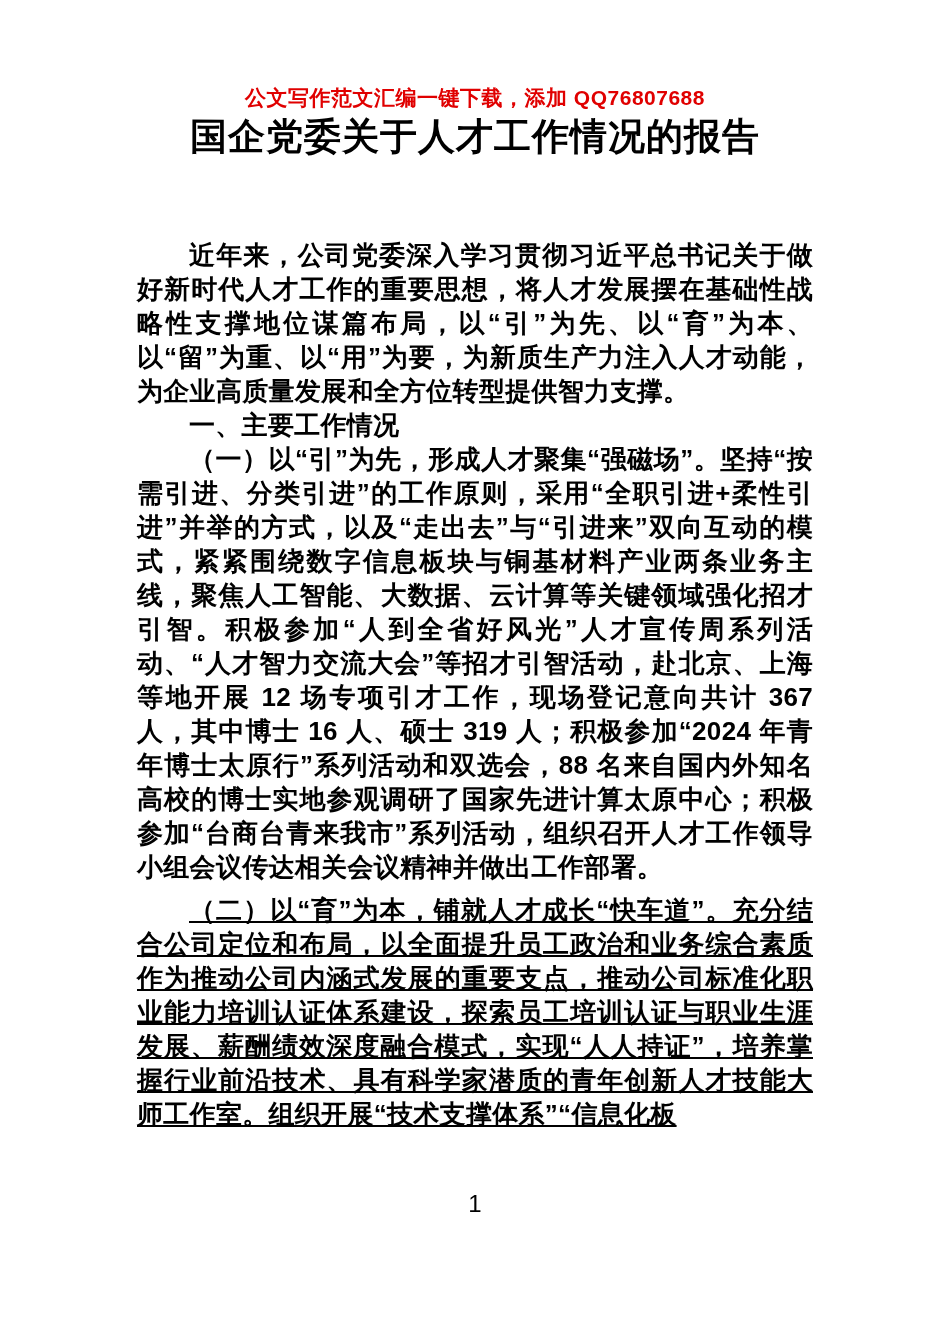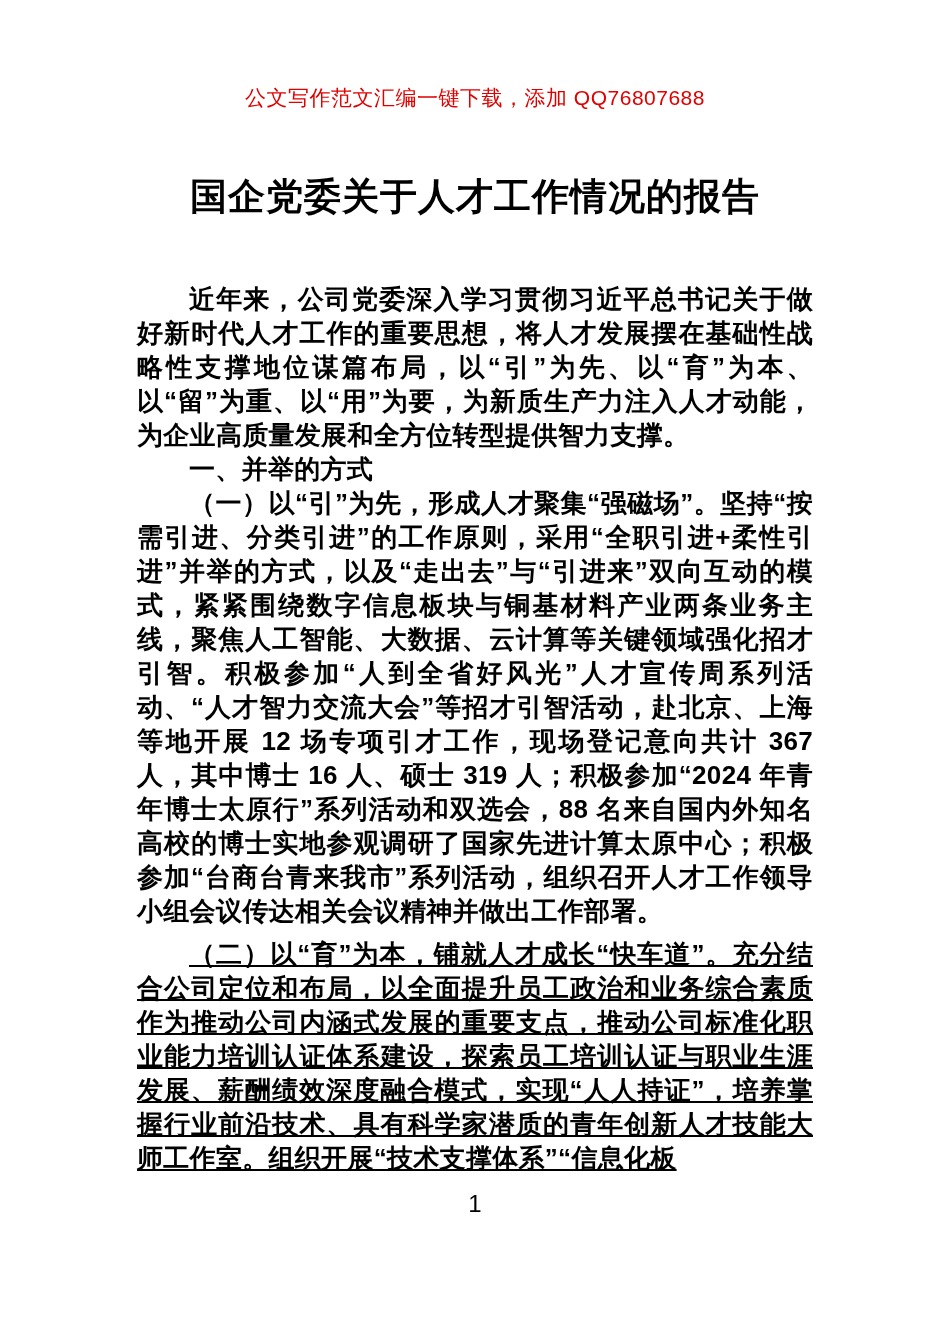--- a/index.html
+++ b/index.html
@@ -13,37 +13,36 @@
     margin: 0 auto;
     background: var(--color-background, #ffffff);
     color: var(--color-text, #000000);
     overflow: hidden;
   }
 
   .notice {
     padding-top: 84px;
     text-align: center;
     font-size: 21px;
-    font-weight: 400;
+    font-weight: 700;
     letter-spacing: 0.5px;
     color: var(--color-notice, #e00000);
   }
 
   .doc-title {
-    margin-top: 60px;
     text-align: center;
     font-size: 37px;
     font-weight: 700;
     letter-spacing: 1px;
     color: var(--color-text, #000000);
   }
 
   .doc-body {
     width: 676px;
-    margin: 60px auto 0 auto;
+    margin: 76px auto 0 auto;
     font-size: 26px;
     font-weight: 600;
     line-height: 34px;
     text-align: justify;
     text-justify: inter-ideograph;
     letter-spacing: 0.3px;
     word-break: break-all;
   }
 
   .doc-body p {
@@ -69,20 +68,20 @@
 <body>
 
 <div class="page">
 
   <div class="notice">公文写作范文汇编一键下载，添加 QQ76807688</div>
 
   <h1 class="doc-title">国企党委关于人才工作情况的报告</h1>
 
   <div class="doc-body">
     <p>近年来，公司党委深入学习贯彻习近平总书记关于做好新时代人才工作的重要思想，将人才发展摆在基础性战略性支撑地位谋篇布局，以“引”为先、以“育”为本、以“留”为重、以“用”为要，为新质生产力注入人才动能，为企业高质量发展和全方位转型提供智力支撑。</p>
-    <p>一、并举的方式</p>
+    <p>一、主要工作情况</p>
     <p>（一）以“引”为先，形成人才聚集“强磁场”。坚持“按需引进、分类引进”的工作原则，采用“全职引进+柔性引进”并举的方式，以及“走出去”与“引进来”双向互动的模式，紧紧围绕数字信息板块与铜基材料产业两条业务主线，聚焦人工智能、大数据、云计算等关键领域强化招才引智。积极参加“人到全省好风光”人才宣传周系列活动、“人才智力交流大会”等招才引智活动，赴北京、上海等地开展 12 场专项引才工作，现场登记意向共计 367 人，其中博士 16 人、硕士 319 人；积极参加“2024 年青年博士太原行”系列活动和双选会，88 名来自国内外知名高校的博士实地参观调研了国家先进计算太原中心；积极参加“台商台青来我市”系列活动，组织召开人才工作领导小组会议传达相关会议精神并做出工作部署。</p>
     <p class="spaced">（二）以“育”为本，铺就人才成长“快车道”。充分结合公司定位和布局，以全面提升员工政治和业务综合素质作为推动公司内涵式发展的重要支点，推动公司标准化职业能力培训认证体系建设，探索员工培训认证与职业生涯发展、薪酬绩效深度融合模式，实现“人人持证”，培养掌握行业前沿技术、具有科学家潜质的青年创新人才技能大师工作室。组织开展“技术支撑体系”“信息化板</p>
   </div>
 
   <div class="page-number">1</div>
 
 </div>
 
 </body></html>

